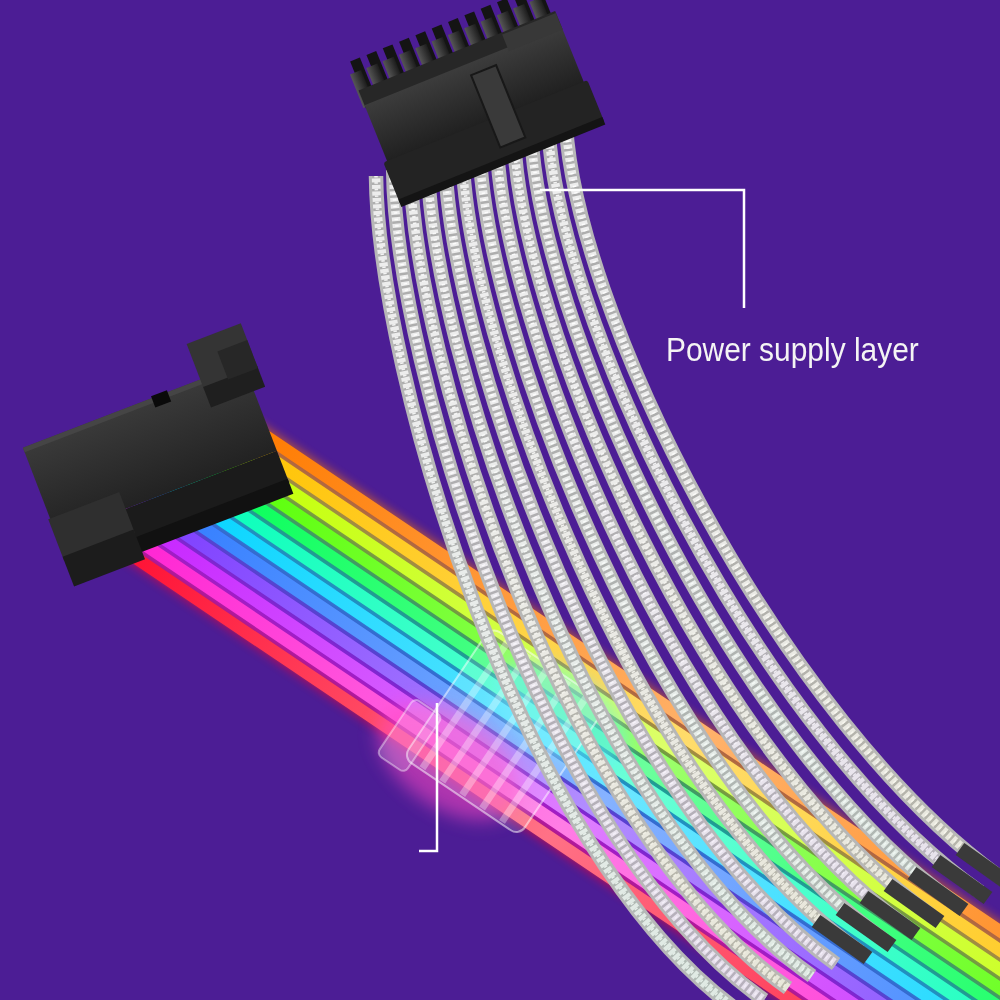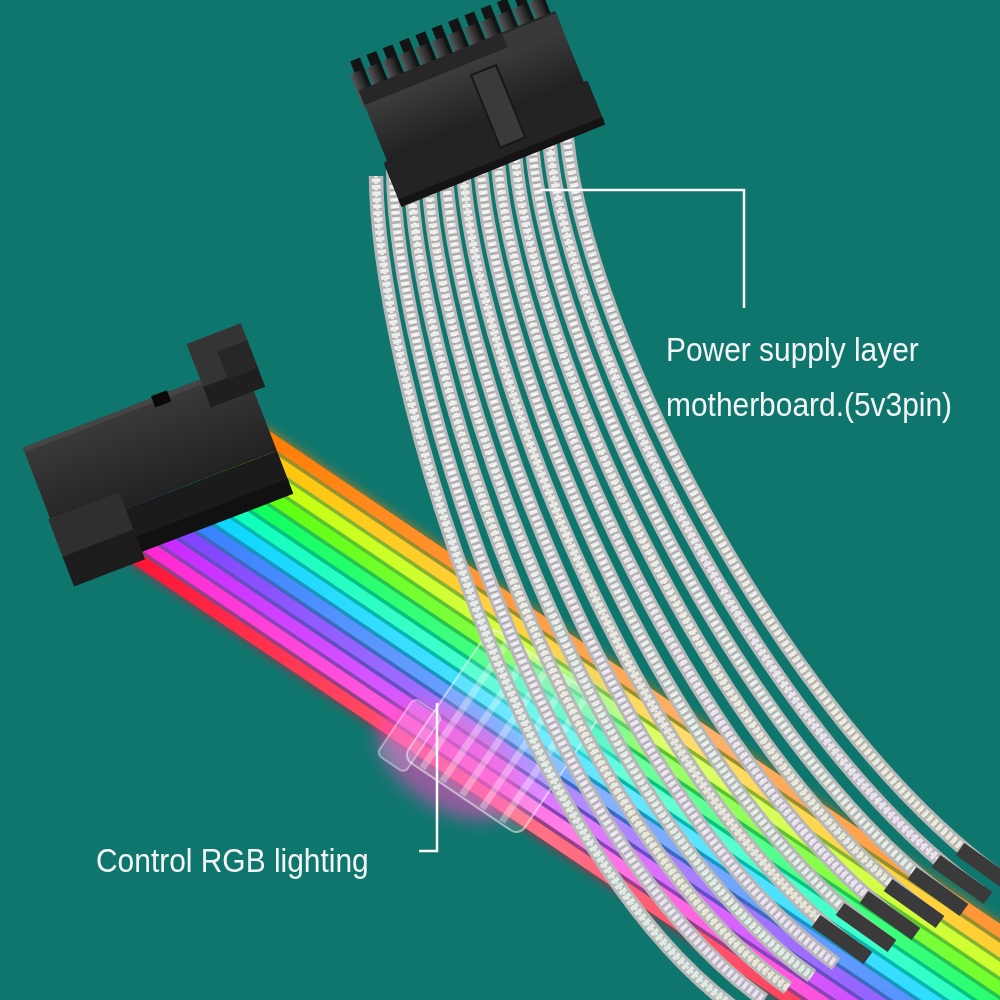--- a/index.html
+++ b/index.html
@@ -1,16 +1,16 @@
 <!DOCTYPE html>
 <html><head>
 <meta charset="utf-8">
 <style>
   html,body{margin:0;padding:0;background:#000;}
-  #stage{position:relative;width:1000px;height:1000px;background:#0f766e;overflow:hidden;
+  #stage{position:relative;width:1000px;height:1000px;background:#4c1d95;overflow:hidden;
          font-family:"Liberation Sans", sans-serif;}
   #scene{position:absolute;left:0;top:0;width:1000px;height:1000px;display:block;}
   .callout{position:absolute;color:#f4f4f4;font-size:34px;line-height:55px;
            white-space:nowrap;font-weight:400;}
   .callout .ln{display:block;}
   .callout .sq{display:inline-block;transform:scaleX(.88);transform-origin:left center;}
   #label-power{left:666px;top:322px;}
   #label-rgb{left:96px;top:833px;}
 </style>
 </head>
@@ -300,18 +300,14 @@
       <rect x="-108" y="68" width="220" height="8" fill="#141414"></rect>
       <rect x="6" y="-20" width="27" height="78" fill="#3a3a3a" stroke="#181818" stroke-width="2"></rect>
     </g>
 
     <polyline points="540,190 744,190 744,308" fill="none" stroke-width="2.5" stroke="#ffffff"></polyline>
     <polyline points="419,851 437,851 437,703" fill="none" stroke-width="2.5" stroke="#ffffff"></polyline>
   </svg>
 
   <div class="callout" id="label-power">
     <span class="ln"><span class="sq">Power supply layer</span></span>
-    <span class="ln"><span class="sq">motherboard.(5v3pin)</span></span>
-  </div>
-  <div class="callout" id="label-rgb">
-    <span class="sq">Control RGB lighting</span>
   </div>
 </div>
 
 </body></html>

